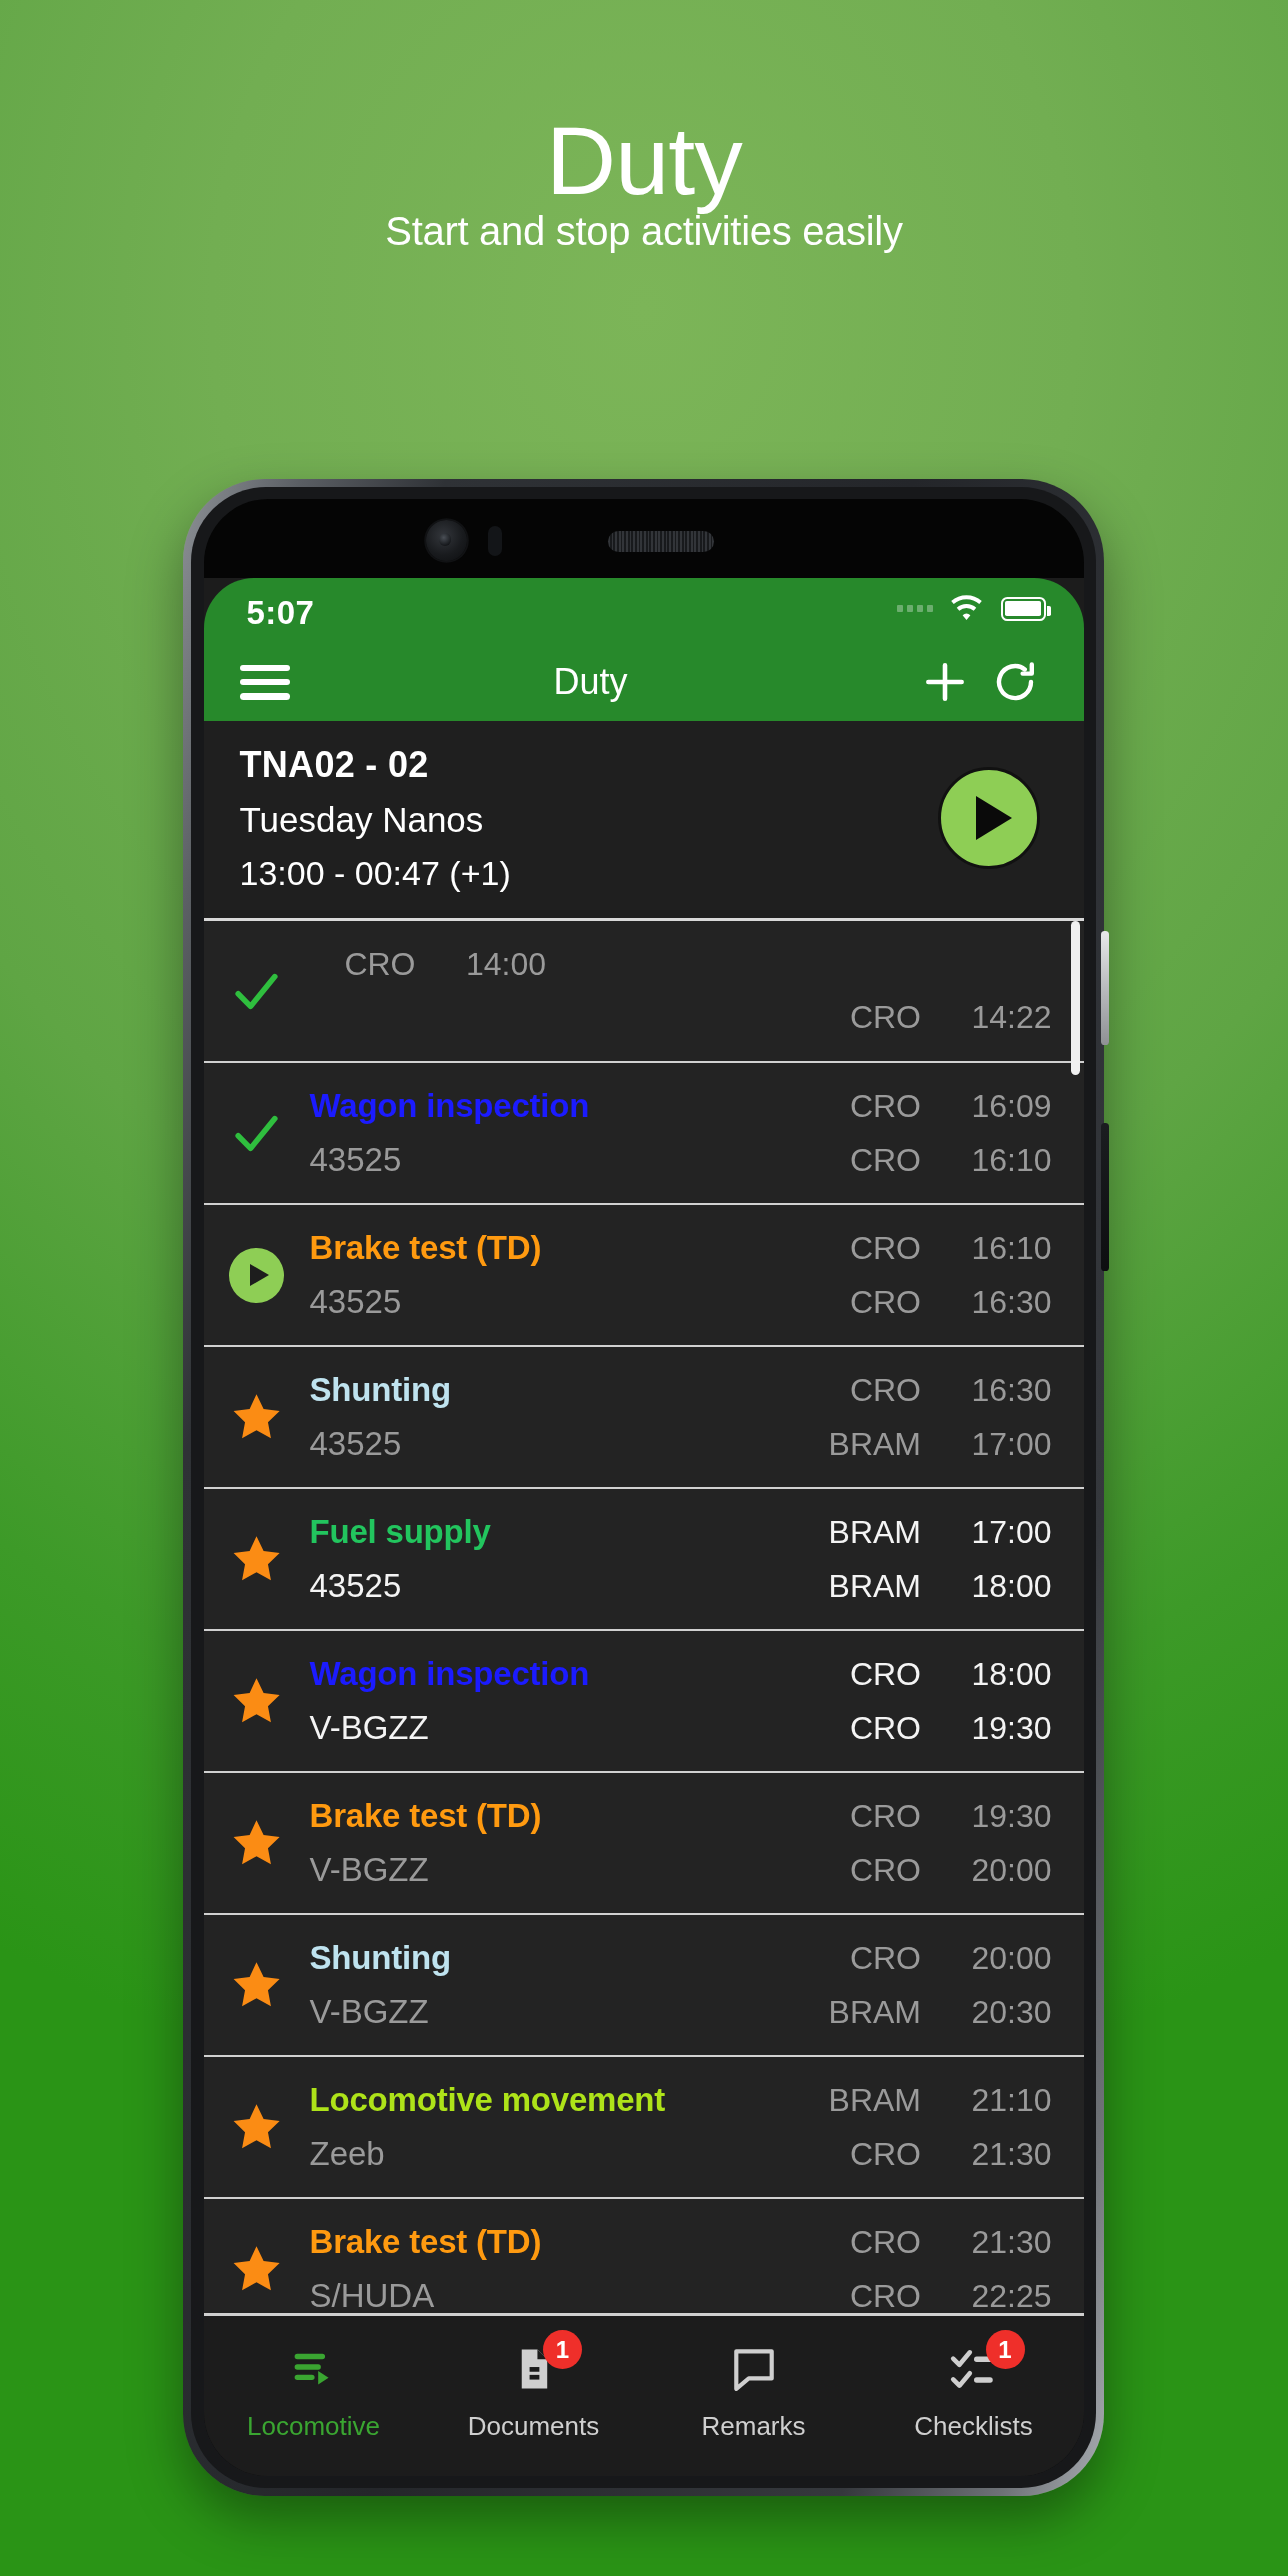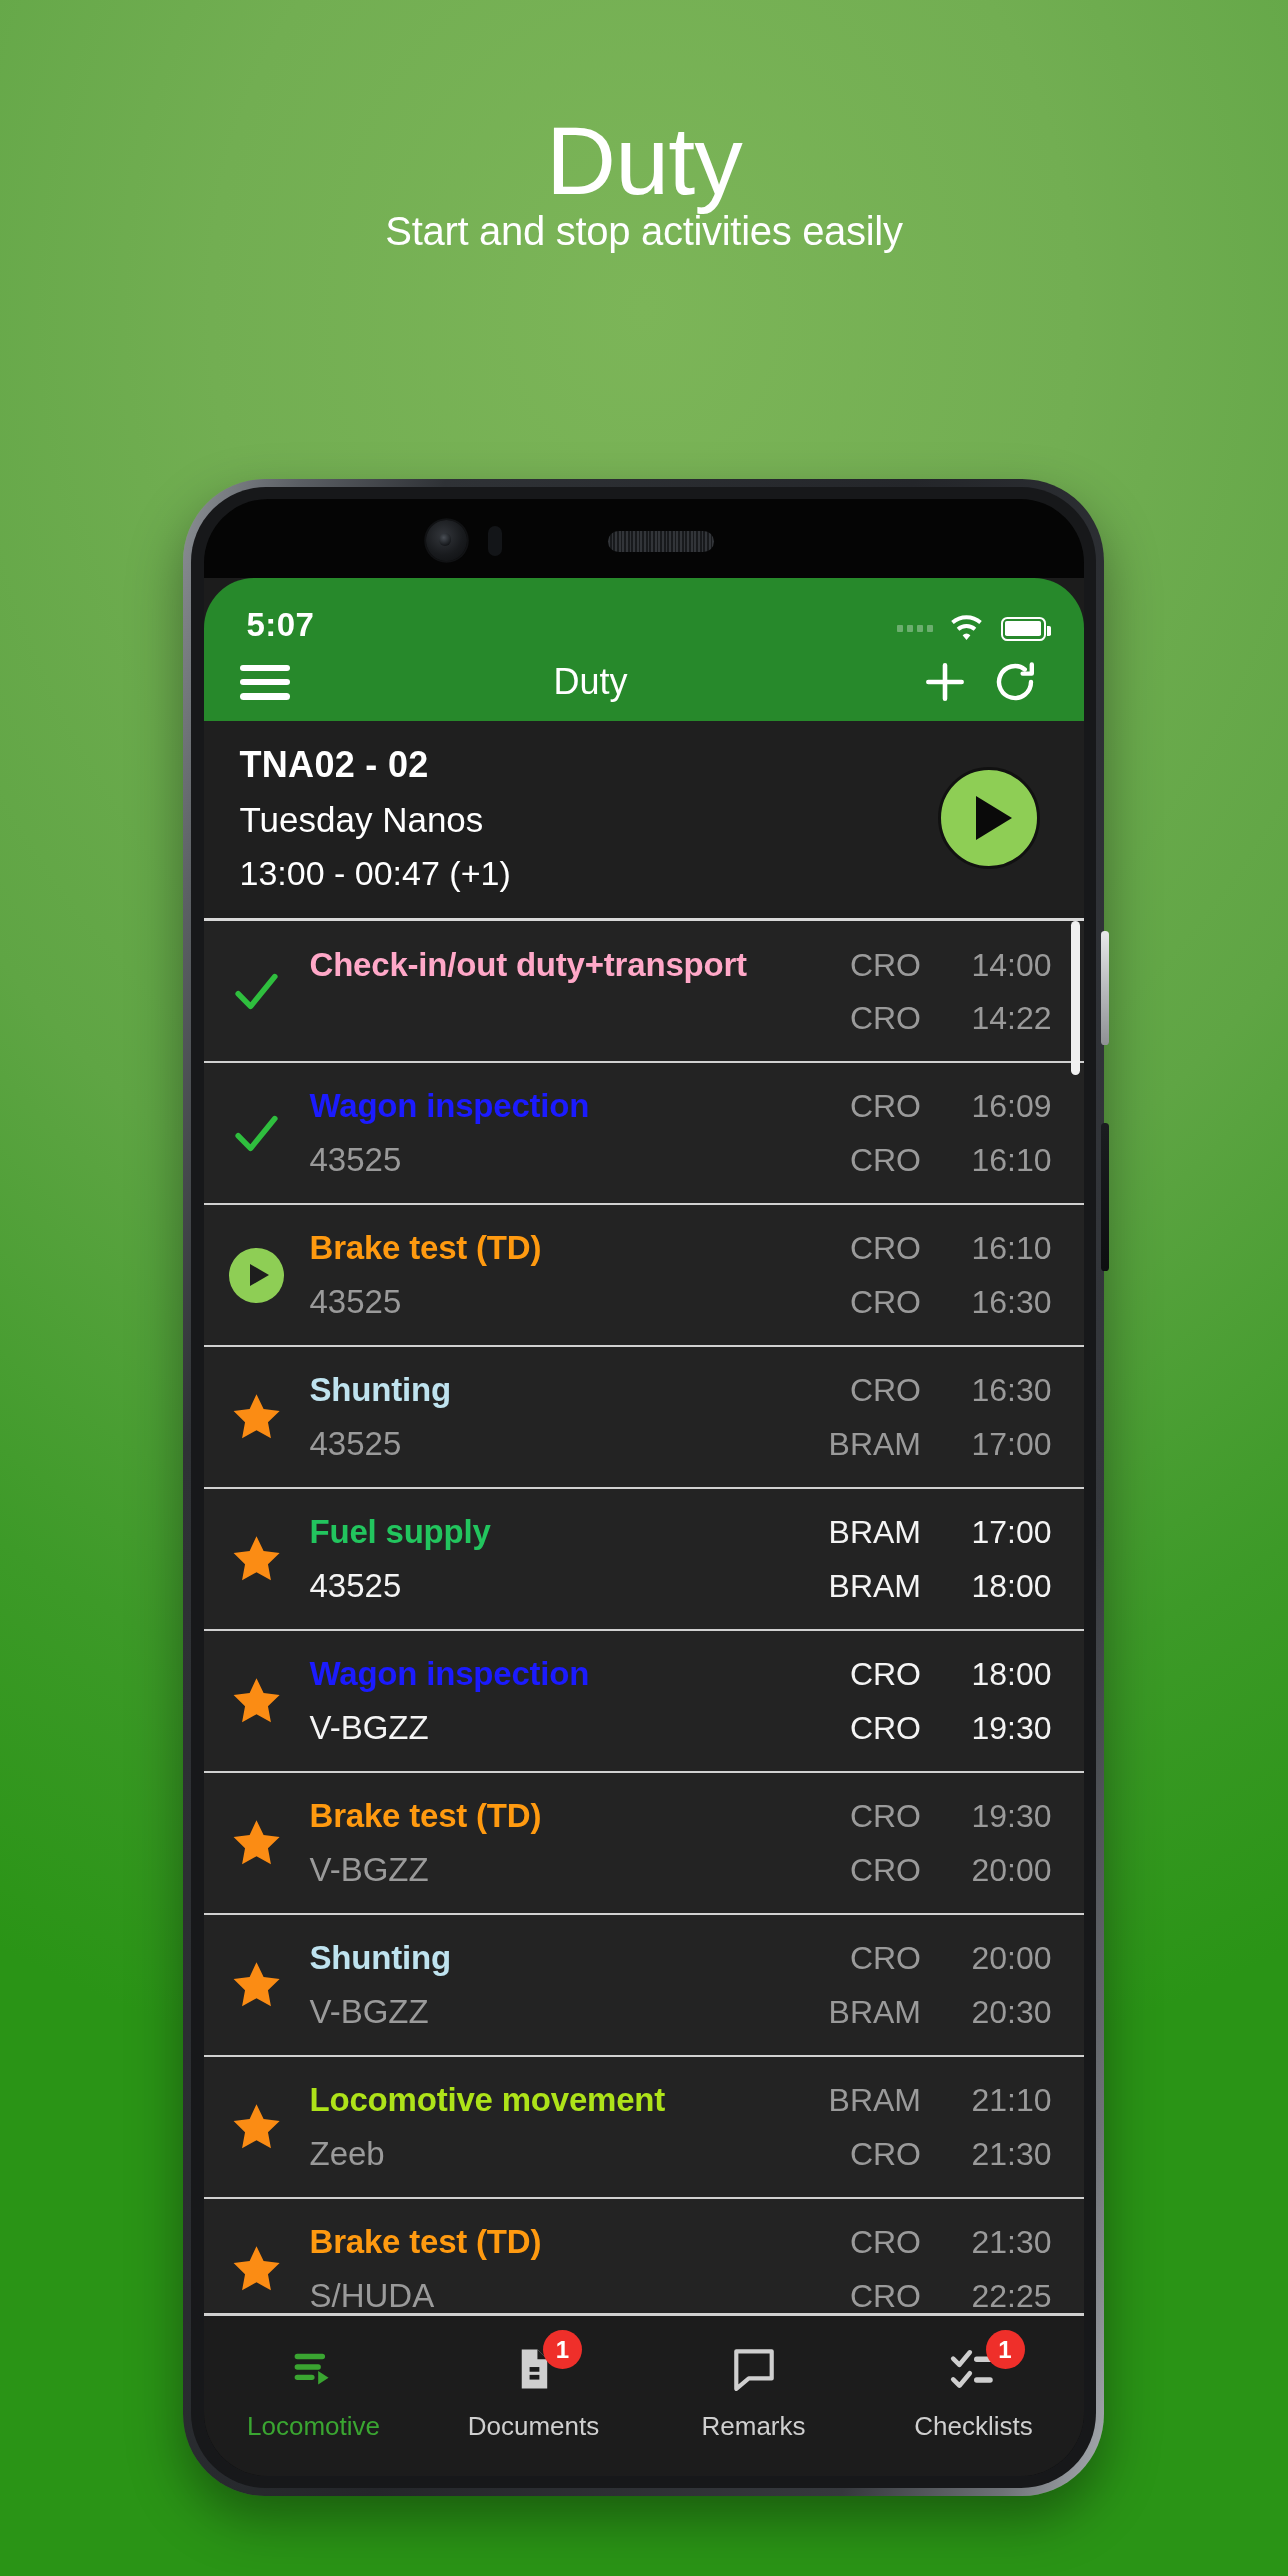--- a/index.html
+++ b/index.html
@@ -94,22 +94,22 @@
     height: calc(100% - 79px);
     background: #1c1c1c;
     display: flex; flex-direction: column;
     position: relative;
   }
 
   
   .statusbar {
     background: #27892b;
     height: 66px;
-    display:flex; align-items:flex-end; justify-content:space-between;
-    padding: 0 38px 0 43px;
+    display:flex; align-items:flex-start; justify-content:space-between;
+    padding: 16px 38px 0 43px;
     border-top-left-radius: 50px;
     border-top-right-radius: 50px;
   }
   .clock { color:#fff; font-size:33px; font-weight:600; letter-spacing:0.4px; }
   .status-icons { display:flex; align-items:center; gap:14.3px; }
   .sig-dots { display:flex; gap:3.6px; align-items:flex-end; }
   .sig-dots i { display:block; width:6.3px; height:6.3px; background:#6cae6f; border-radius:0.9px; }
   .wifi { display:block; }
   .battery {
     width:45px; height:24px; border:2.7px solid #fff; border-radius:6.3px;
@@ -293,21 +293,20 @@
         <div class="list" id="activity-list">
           <div class="scrollbar"></div>
         <div class="row">
               <div class="row-ico">
                 <svg class="check" viewBox="0 0 24 24">
                   <path d="M4 13l5.4 5.5L20 5.5" stroke="#2fbe3e" stroke-width="2.4" fill="none" stroke-linecap="round" stroke-linejoin="round"></path>
                 </svg>
               </div>
               <div class="row-body">
                 <div class="line">
-                  <div class="l-title" style="color:#ffa8c8">Check-in/out duty+transport</div>
                   <div class="rt">
                     <span class="loc">CRO</span>
                     <span class="tm">14:00</span>
                   </div>
                 </div>
                 <div class="line">
                   <div class="l-sub"></div>
                   <div class="rt">
                     <span class="loc">CRO</span>
                     <span class="tm">14:22</span>

